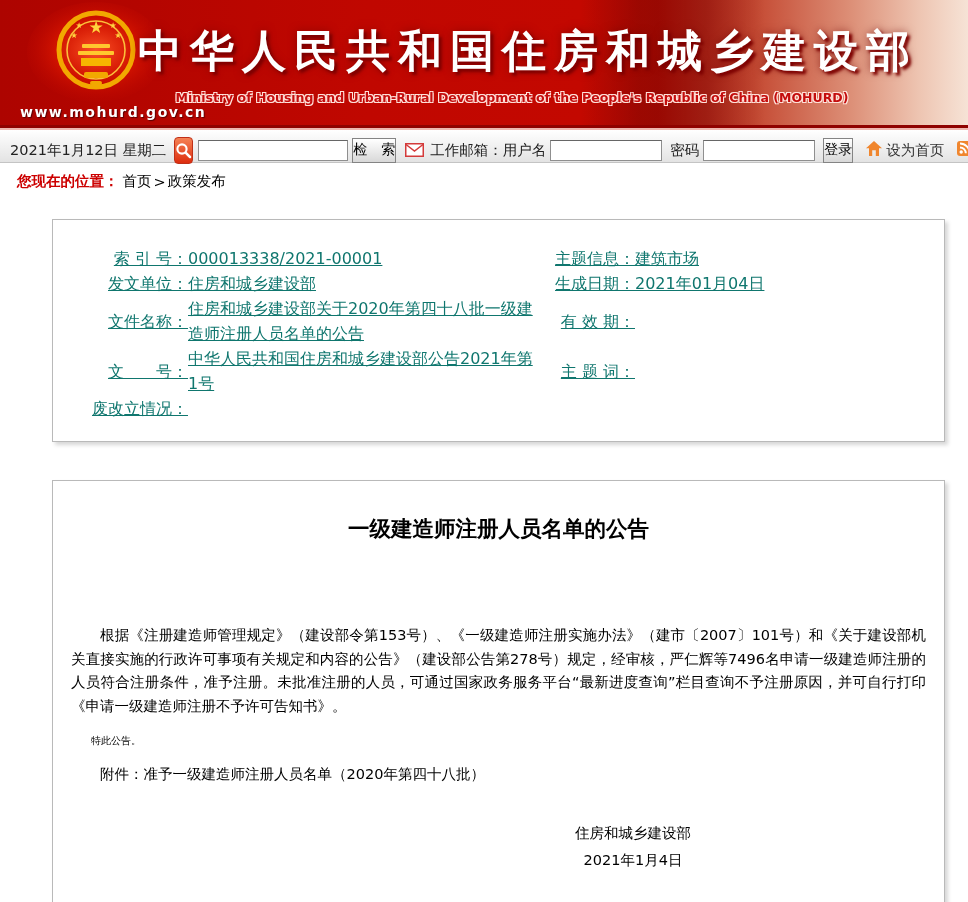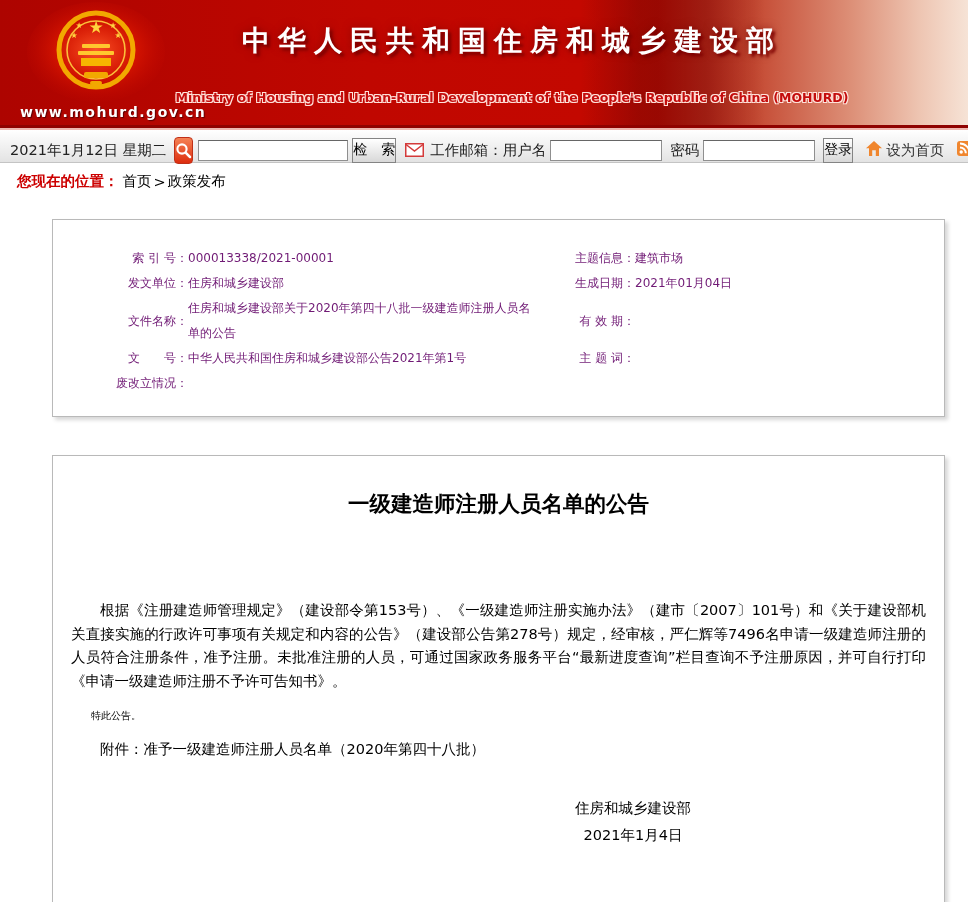--- a/index.html
+++ b/index.html
@@ -11,22 +11,22 @@
          background:linear-gradient(90deg,#ad0400 0%,#c00700 38%,#c30800 60%,#b50c03 68%,
                     #c54a33 78%,#dd9078 88%,#eec5b2 95%,#f6e3d6 100%); }
   .hdr::before { content:""; position:absolute; inset:0;
          background:linear-gradient(90deg,transparent 60%,rgba(90,0,0,.30) 66%,
                     rgba(90,0,0,.30) 73%,transparent 79%); }
   .hdr::after { content:""; position:absolute; left:0; bottom:0; width:100%; height:3px;
          background:#8f0200; }
   .emblem { position:absolute; left:26px; top:2px; }
   .site-url { position:absolute; left:20px; top:104px; color:#fff; font-weight:bold;
          font-size:14px; letter-spacing:1.5px; text-shadow:1px 1px 1px #5c0000; }
-  .hdr-title { position:absolute; left:138px; top:22px; width:748px; text-align:center;
-         font-size:28px; font-weight:bold; color:#fff; letter-spacing:8px; white-space:nowrap;
+  .hdr-title { position:absolute; left:138px; top:22px; width:748px; text-align:right;
+         font-size:44px; font-weight:bold; color:#fff; letter-spacing:8px; white-space:nowrap;
          text-shadow:3px 3px 3px #7d0000, 0 0 8px rgba(110,0,0,.6); }
   .hdr-sub { position:absolute; left:138px; top:90px; width:748px; text-align:center;
          font-size:12.5px; font-weight:bold; color:#c40d0d; white-space:nowrap;
          text-shadow:1px 1px 0 #ffe2da, -1px -1px 0 #ffe2da, 1px -1px 0 #ffe2da, -1px 1px 0 #ffe2da; }
 
   
   .toolbar { width:968px; height:35px; display:flex; align-items:center;
          padding:8px 4px 0 10px; font-size:14.5px; color:#222;
          border-top:2px solid #eeb6ae; border-bottom:1px solid #c4c4c4;
          background:linear-gradient(#ffffff,#e3e3e3); }
@@ -54,22 +54,22 @@
   .crumbs { height:37px; display:flex; align-items:center; padding-left:17px;
          font-size:14.5px; color:#000; background:#fff; }
   .crumb-label { color:#cc0000; font-weight:bold; margin-right:4px; }
   .crumb-link { color:#000; cursor:pointer; }
   .crumb-sep { margin:0 2px; }
 
   
   .panel { margin-left:52px; width:893px; background:#fff; border:1px solid #b9b9b9;
          box-shadow:3px 3px 4px rgba(0,0,0,.16); }
   .meta-panel { margin-top:19px; padding:26px 0 20px; }
-  table.meta { border-collapse:collapse; width:100%; font-size:12px; color:#701a75;
-         table-layout:fixed; }
+  table.meta { border-collapse:collapse; width:100%; font-size:16px; color:#0f766e;
+         table-layout:fixed;text-decoration:underline; }
   table.meta td { padding:0; line-height:25px; vertical-align:middle; }
   td.lab { text-align:right; white-space:nowrap; }
   .c1 { width:135px; } .c2 { width:352px; } .c3 { width:95px; } 
 
   .doc-panel { margin-top:38px; height:600px; padding:30px 18px 0; }
   .doc-title { text-align:center; font-size:21.5px; font-weight:bold; color:#000;
          line-height:35px; }
   .doc-body { margin-top:78px; font-size:14.5px; line-height:23.5px; color:#000;
          text-align:justify; text-indent:2em; }
   .doc-notice { margin-top:11px; font-size:10px; line-height:23.5px; text-indent:2em; }

